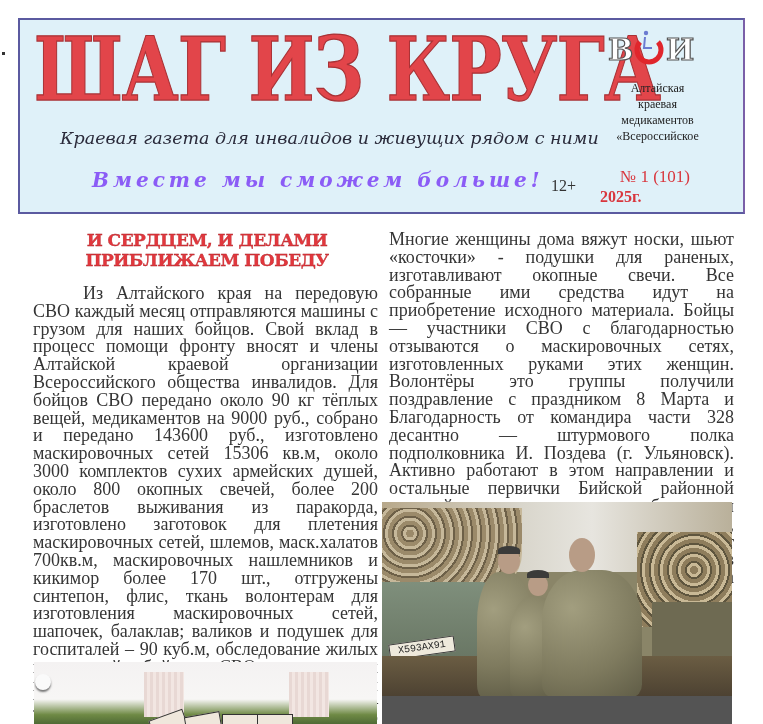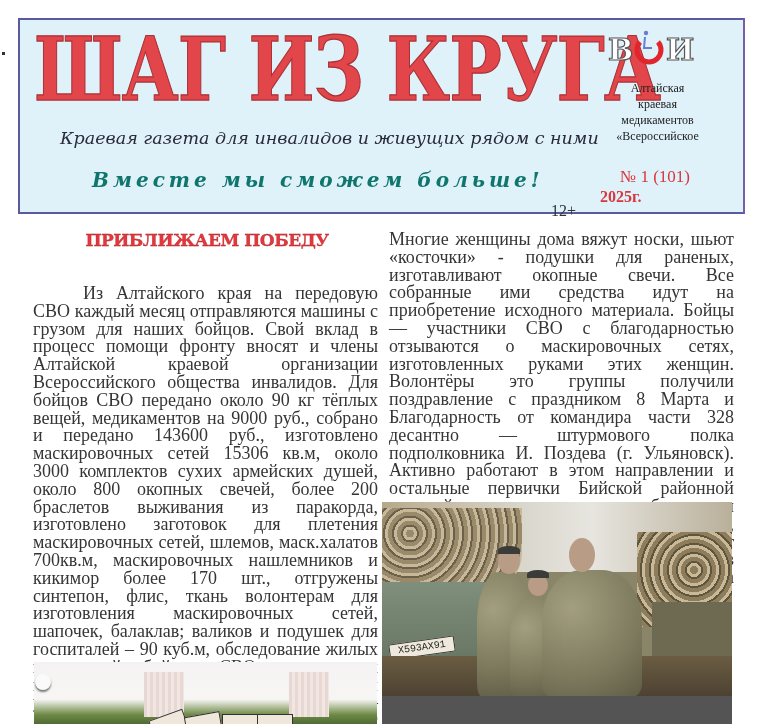--- a/index.html
+++ b/index.html
@@ -1,22 +1,22 @@
 <!DOCTYPE html>
 <html><head>
 <meta charset="utf-8">
 <style>
   html, body { margin:0; padding:0; }
   body { width:763px; height:724px; background:#ffffff; position:relative; overflow:hidden; font-family:"Liberation Serif", serif; color:#2e2e2e; }
   .dot { position:absolute; left:2px; top:52px; width:3px; height:3px; background:#333; }
   .masthead { position:absolute; left:18px; top:18px; width:727px; height:196px; background:#dff1f9; border:2px solid #5b5aa0; border-right-color:#7a5fa8; box-sizing:border-box; }
   .title { position:absolute; left:34px; top:26px; font-family:"DejaVu Serif", serif; font-size:70px; font-weight:bold; color:#e2454a; letter-spacing:-1px; line-height:1; transform:scaleY(1.25); transform-origin:top left; -webkit-text-stroke:1px #a93236; white-space:nowrap; }
   .subtitle { position:absolute; left:60px; top:128px; font-family:"DejaVu Serif", serif; font-style:italic; font-size:17.5px; color:#2a2a3a; white-space:nowrap;text-align:center; }
-  .slogan { position:absolute; left:92px; top:168px; font-family:"DejaVu Serif", serif; font-style:italic; font-weight:bold; font-size:20px; color:#0f766e; letter-spacing:4px; white-space:nowrap; }
-  .age { position:absolute; left:551px; top:177px; font-size:16px; color:#333;margin-top:25px; }
+  .slogan { position:absolute; left:92px; top:168px; font-family:"DejaVu Serif", serif; font-style:italic; font-weight:bold; font-size:20px; color:#8b5cf6; letter-spacing:4px; white-space:nowrap; }
+  .age { position:absolute; left:551px; top:177px; font-size:16px; color:#333; }
   .logo { position:absolute; left:606px; top:28px; width:100px; height:40px; }
   .org { position:absolute; left:585px; top:80px; width:145px; text-align:center; font-size:12px; line-height:16px; color:#222; }
   .issue { position:absolute; left:600px; top:166px; width:110px; text-align:center; font-size:17px; font-weight:normal; color:#d9363d; line-height:22px; }
   .issue-year { position:absolute; left:600px; top:188px; width:110px; text-align:left; font-size:16px; font-weight:bold; color:#d9363d; }
   .headline { position:absolute; left:62px; top:230px; width:290px; text-align:center; font-family:"DejaVu Serif", serif; font-weight:bold; font-size:17px; line-height:20px; color:#e2373d; letter-spacing:-0.5px; -webkit-text-stroke:0.3px #b0282d; }
   .col { position:absolute; font-size:18px; line-height:17.8px; text-align:justify; color:#353535; }
   .col-left { left:33px; top:285px; width:345px; text-indent:50px; }
   .col-right { left:389px; top:231px; width:345px; }
   .photo-left { position:absolute; left:34px; top:662px; width:343px; height:62px; overflow:hidden; background:linear-gradient(#f4f2f2 0%, #f7f6f5 60%, #6f8a45 85%, #4f6a35 100%); }
   .photo-left .curtain { position:absolute; top:10px; width:40px; height:45px; background:repeating-linear-gradient(90deg,#e8d8d4 0 3px,#f2e6e2 3px 6px); }
@@ -57,20 +57,21 @@
 <div class="org">
   <div>Алтайская</div>
   <div>краевая</div>
   <div>медикаментов</div>
   <div>«Всероссийское</div>
 </div>
 <div class="issue">№ 1 (101)</div>
 <div class="issue-year">2025г.</div>
 
 <div class="headline">
+  <div>И СЕРДЦЕМ, И ДЕЛАМИ</div>
   <div>ПРИБЛИЖАЕМ ПОБЕДУ</div>
 </div>
 
 <div class="col col-left">Из Алтайского края на передовую СВО каждый месяц отправляются машины с грузом для наших бойцов. Свой вклад в процесс помощи фронту вносят и члены Алтайской краевой организации Всероссийского общества инвалидов. Для бойцов СВО передано около 90 кг тёплых вещей, медикаментов на 9000 руб., собрано и передано 143600 руб., изготовлено маскировочных сетей 15306 кв.м, около 3000 комплектов сухих армейских душей, около 800 окопных свечей, более 200 браслетов выживания из паракорда, изготовлено заготовок для плетения маскировочных сетей, шлемов, маск.халатов 700кв.м, маскировочных нашлемников и кикимор более 170 шт., отгружены синтепон, флис, ткань волонтерам для изготовления маскировочных сетей, шапочек, балаклав; валиков и подушек для госпиталей – 90 куб.м, обследование жилых помещений бойцов СВО, получивших инвалидность – 40 чел., помощь семьям участников СВО (подарки и поздравления) – 20 семей, участие бойцов СВО с инвалидностью в краевых спортивных соревнованиях по следж-хоккею - 3 чел., участие бойцов СВО с инвалидностью в районных спортивных соревнованиях – 1 семья. Для бойцов СВО делают заготовки сухих овощных смесей, сушат сухари.</div>
 <div class="col col-right">Многие женщины дома вяжут носки, шьют «косточки» - подушки для раненых, изготавливают окопные свечи. Все собранные ими средства идут на приобретение исходного материала. Бойцы — участники СВО с благодарностью отзываются о маскировочных сетях, изготовленных руками этих женщин. Волонтёры это группы получили поздравление с праздником 8 Марта и Благодарность от командира части 328 десантно — штурмового полка подполковника И. Поздева (г. Ульяновск). Активно работают в этом направлении и остальные первички Бийской районной местной организации, они собирают и отправляют посылки бойцам в зону СВО, изготавливают окопные свечи, плетут маскировочные сети и тоже отправляют в зону СВО. Бойцы прислали им слова благодарности в форме видео.</div>
 
 <div class="photo-left">
   <div class="lamp"></div>
   <div class="curtain" style="left:110px;"></div>
   <div class="curtain" style="left:255px;"></div>

